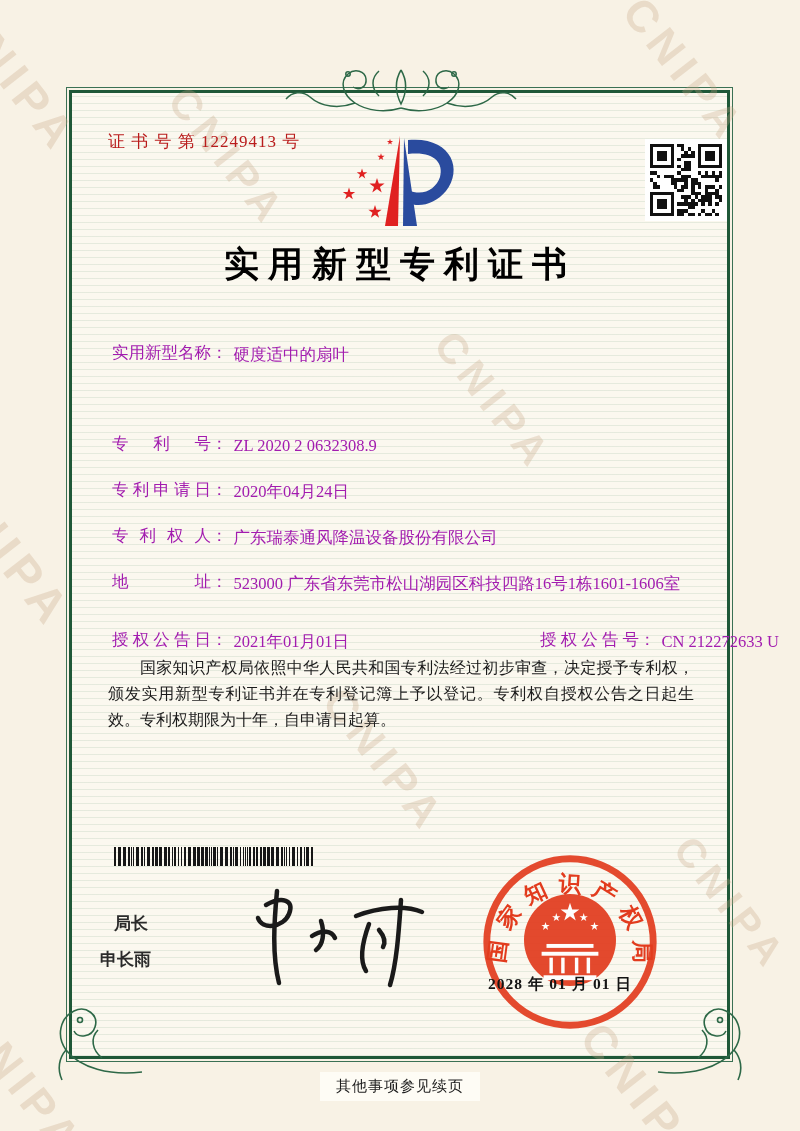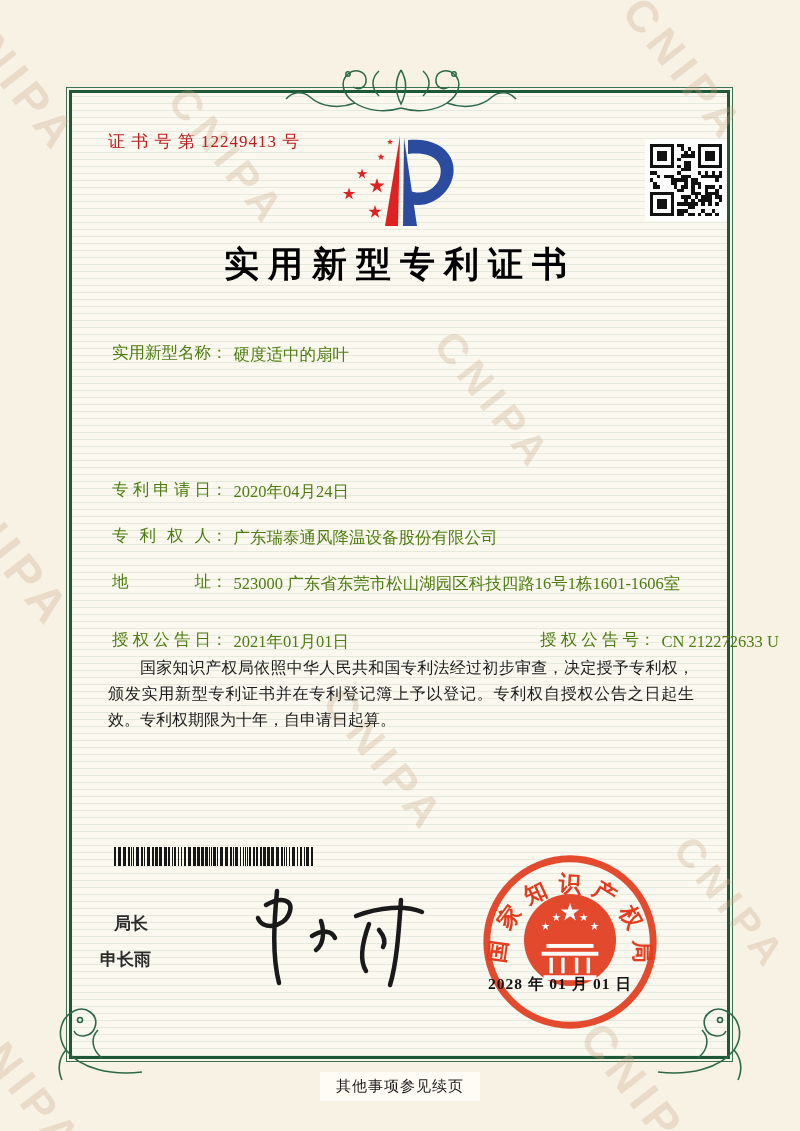--- a/index.html
+++ b/index.html
@@ -30,21 +30,21 @@
 
   .cert-no { position:absolute; left:108px; top:130px; font-size:17px; letter-spacing:1px; color:#b91c1c; }
   .qr { position:absolute; left:645px; top:139px; width:82px; height:82px; background:#fff; padding:5px; }
   .logo { position:absolute; left:336px; top:128px; }
 
   .title {
     position:absolute; left:0; top:241px; width:100%; text-align:center;
     font-size:35px; font-weight:bold; letter-spacing:9px; color:#000000;
   }
 
-  .row { position:absolute; left:112px; font-size:16.5px; color:#4d7c0f; }
+  .row { position:absolute; left:112px; font-size:16.5px; color:#a21caf; }
   .lbl { display:inline-block; width:99px; text-align:justify; text-align-last:justify; vertical-align:top; }
   .colon { display:inline-block; vertical-align:top; margin-right:6px; }
   .val { display:inline-block; vertical-align:top; max-width:452px; line-height:25px; word-break:break-all; }
   .grant2 { position:absolute; left:428px; top:0; white-space:nowrap; }
 
   .paras { position:absolute; left:108px; top:655px; width:586px; font-size:16px; line-height:26px; text-align:justify; color:#1b1b1b; }
   .paras p { text-indent:2em; }
 
   .barcode { position:absolute; left:114px; top:847px; height:19px; display:flex; align-items:stretch; }
   .barcode div { background:#161616; }
@@ -275,20 +275,23 @@
           <rect x="1" y="15" width="5" height="5" fill="#fff"></rect>
           <rect x="2" y="16" width="3" height="3" fill="#111"></rect>
         </svg>
     </div>
 
     <div class="title">实用新型专利证书</div>
 
     <div class="row" style="top:342px">
       <span class="lbl">实用新型名称</span><span class="colon">：</span><span class="val">硬度适中的扇叶</span>
     </div>
+    <div class="row" style="top:433px">
+      <span class="lbl">专利号</span><span class="colon">：</span><span class="val">ZL 2020 2 0632308.9</span>
+    </div>
     <div class="row" style="top:479px">
       <span class="lbl">专利申请日</span><span class="colon">：</span><span class="val">2020年04月24日</span>
     </div>
     <div class="row" style="top:525px">
       <span class="lbl">专利权人</span><span class="colon">：</span><span class="val">广东瑞泰通风降温设备股份有限公司</span>
     </div>
     <div class="row" style="top:571px">
       <span class="lbl">地址</span><span class="colon">：</span><span class="val">523000 广东省东莞市松山湖园区科技四路16号1栋1601-1606室</span>
     </div>
 

